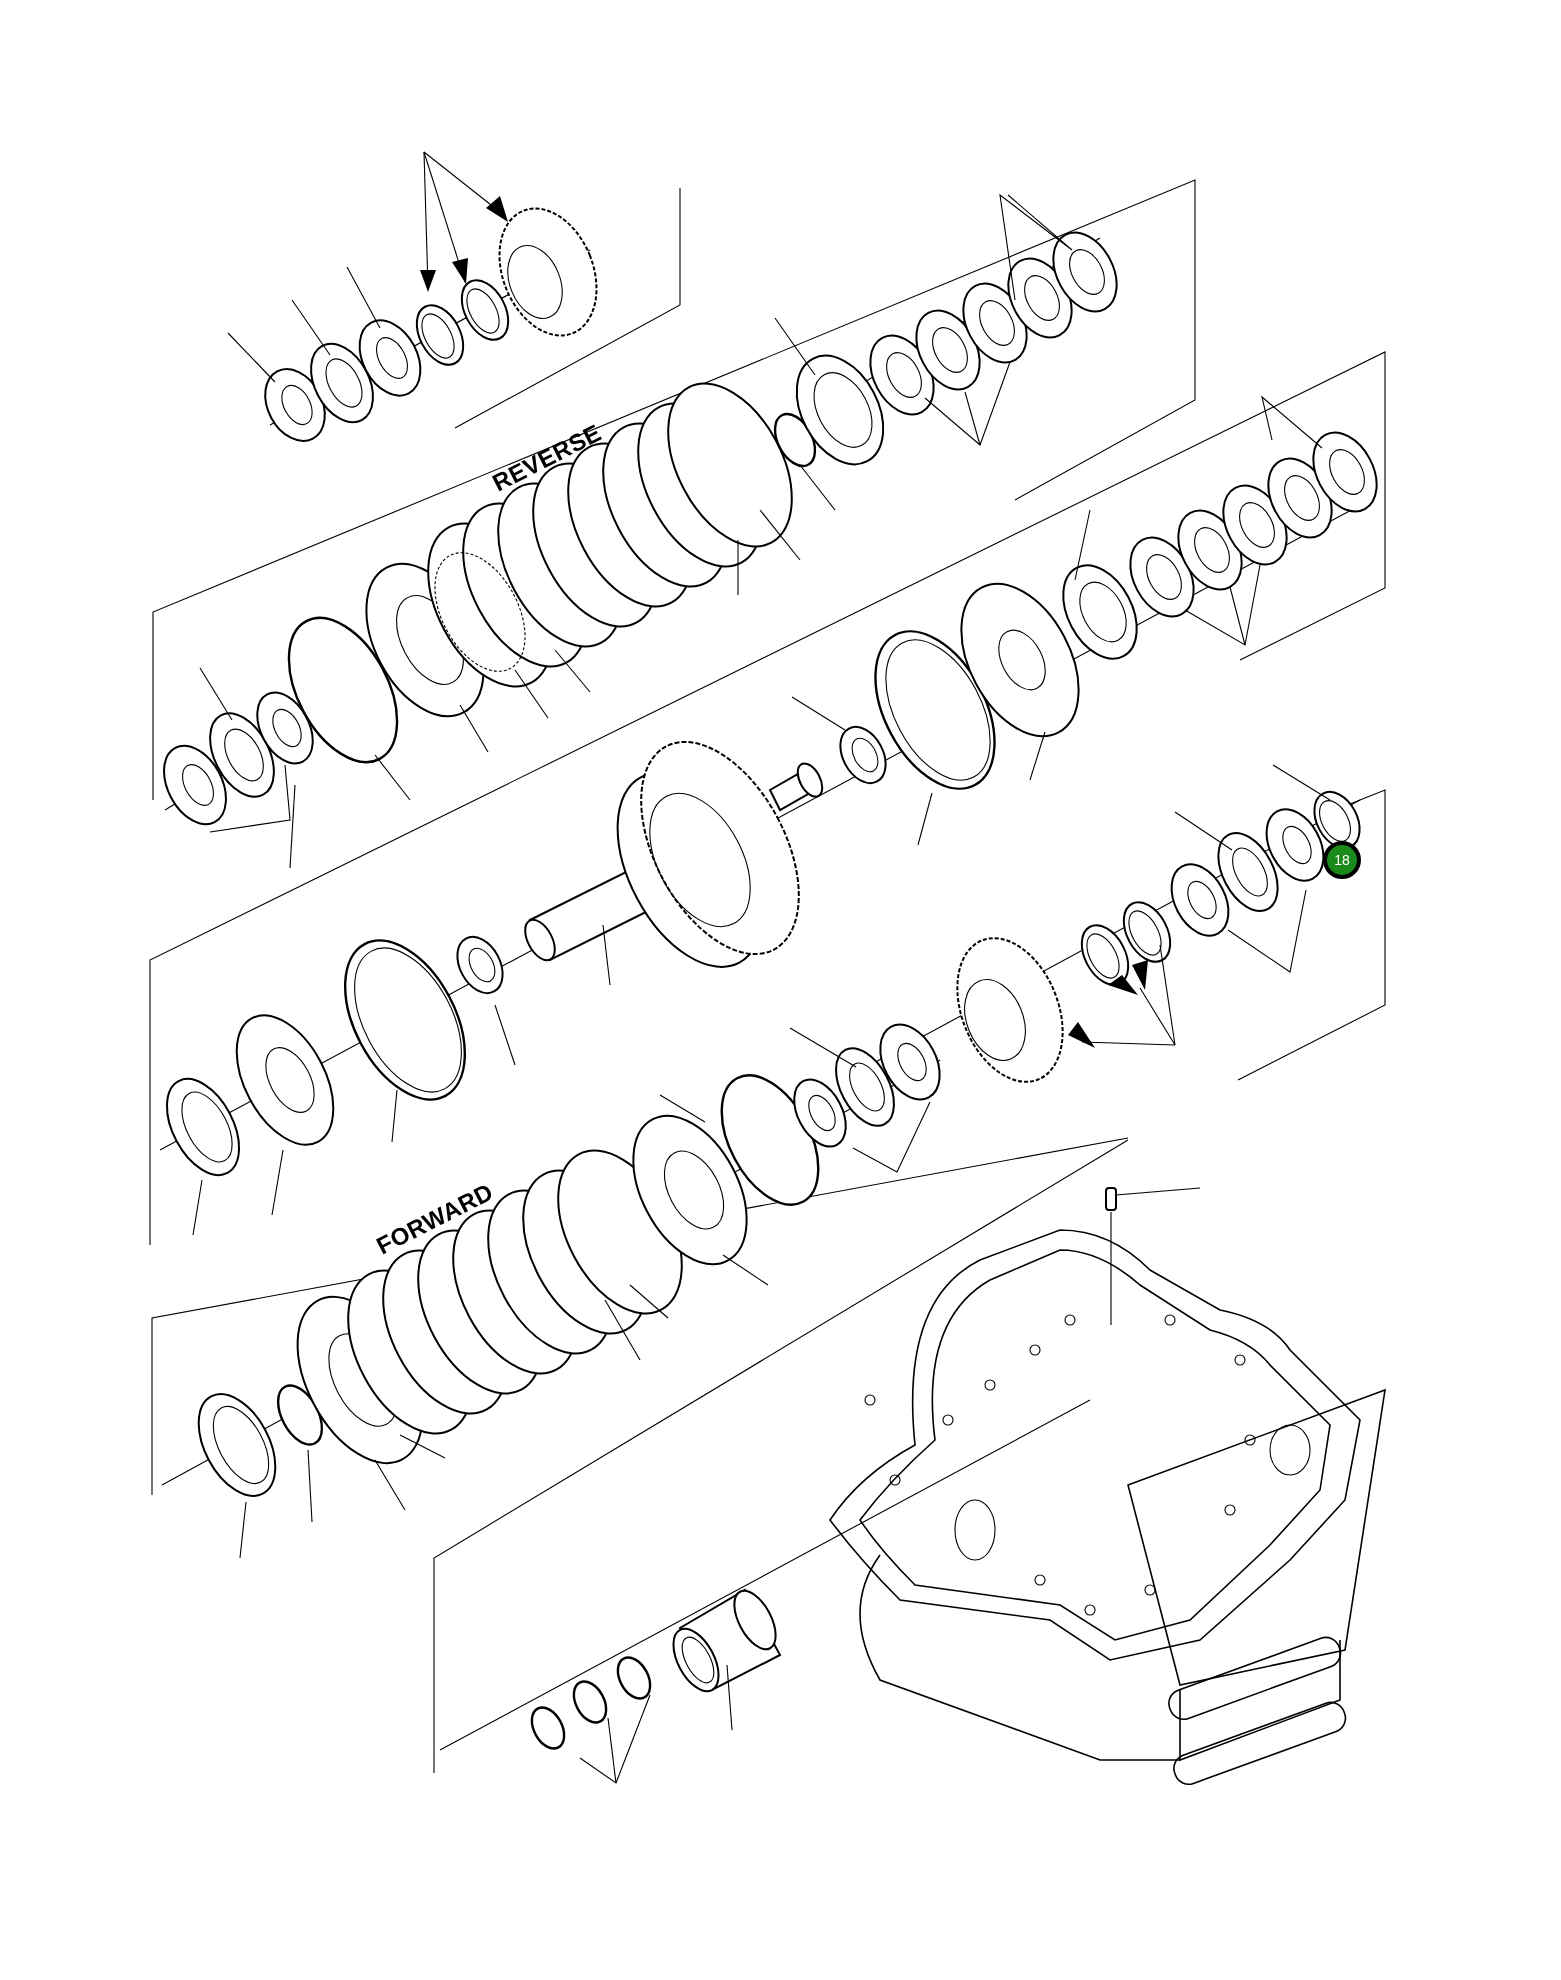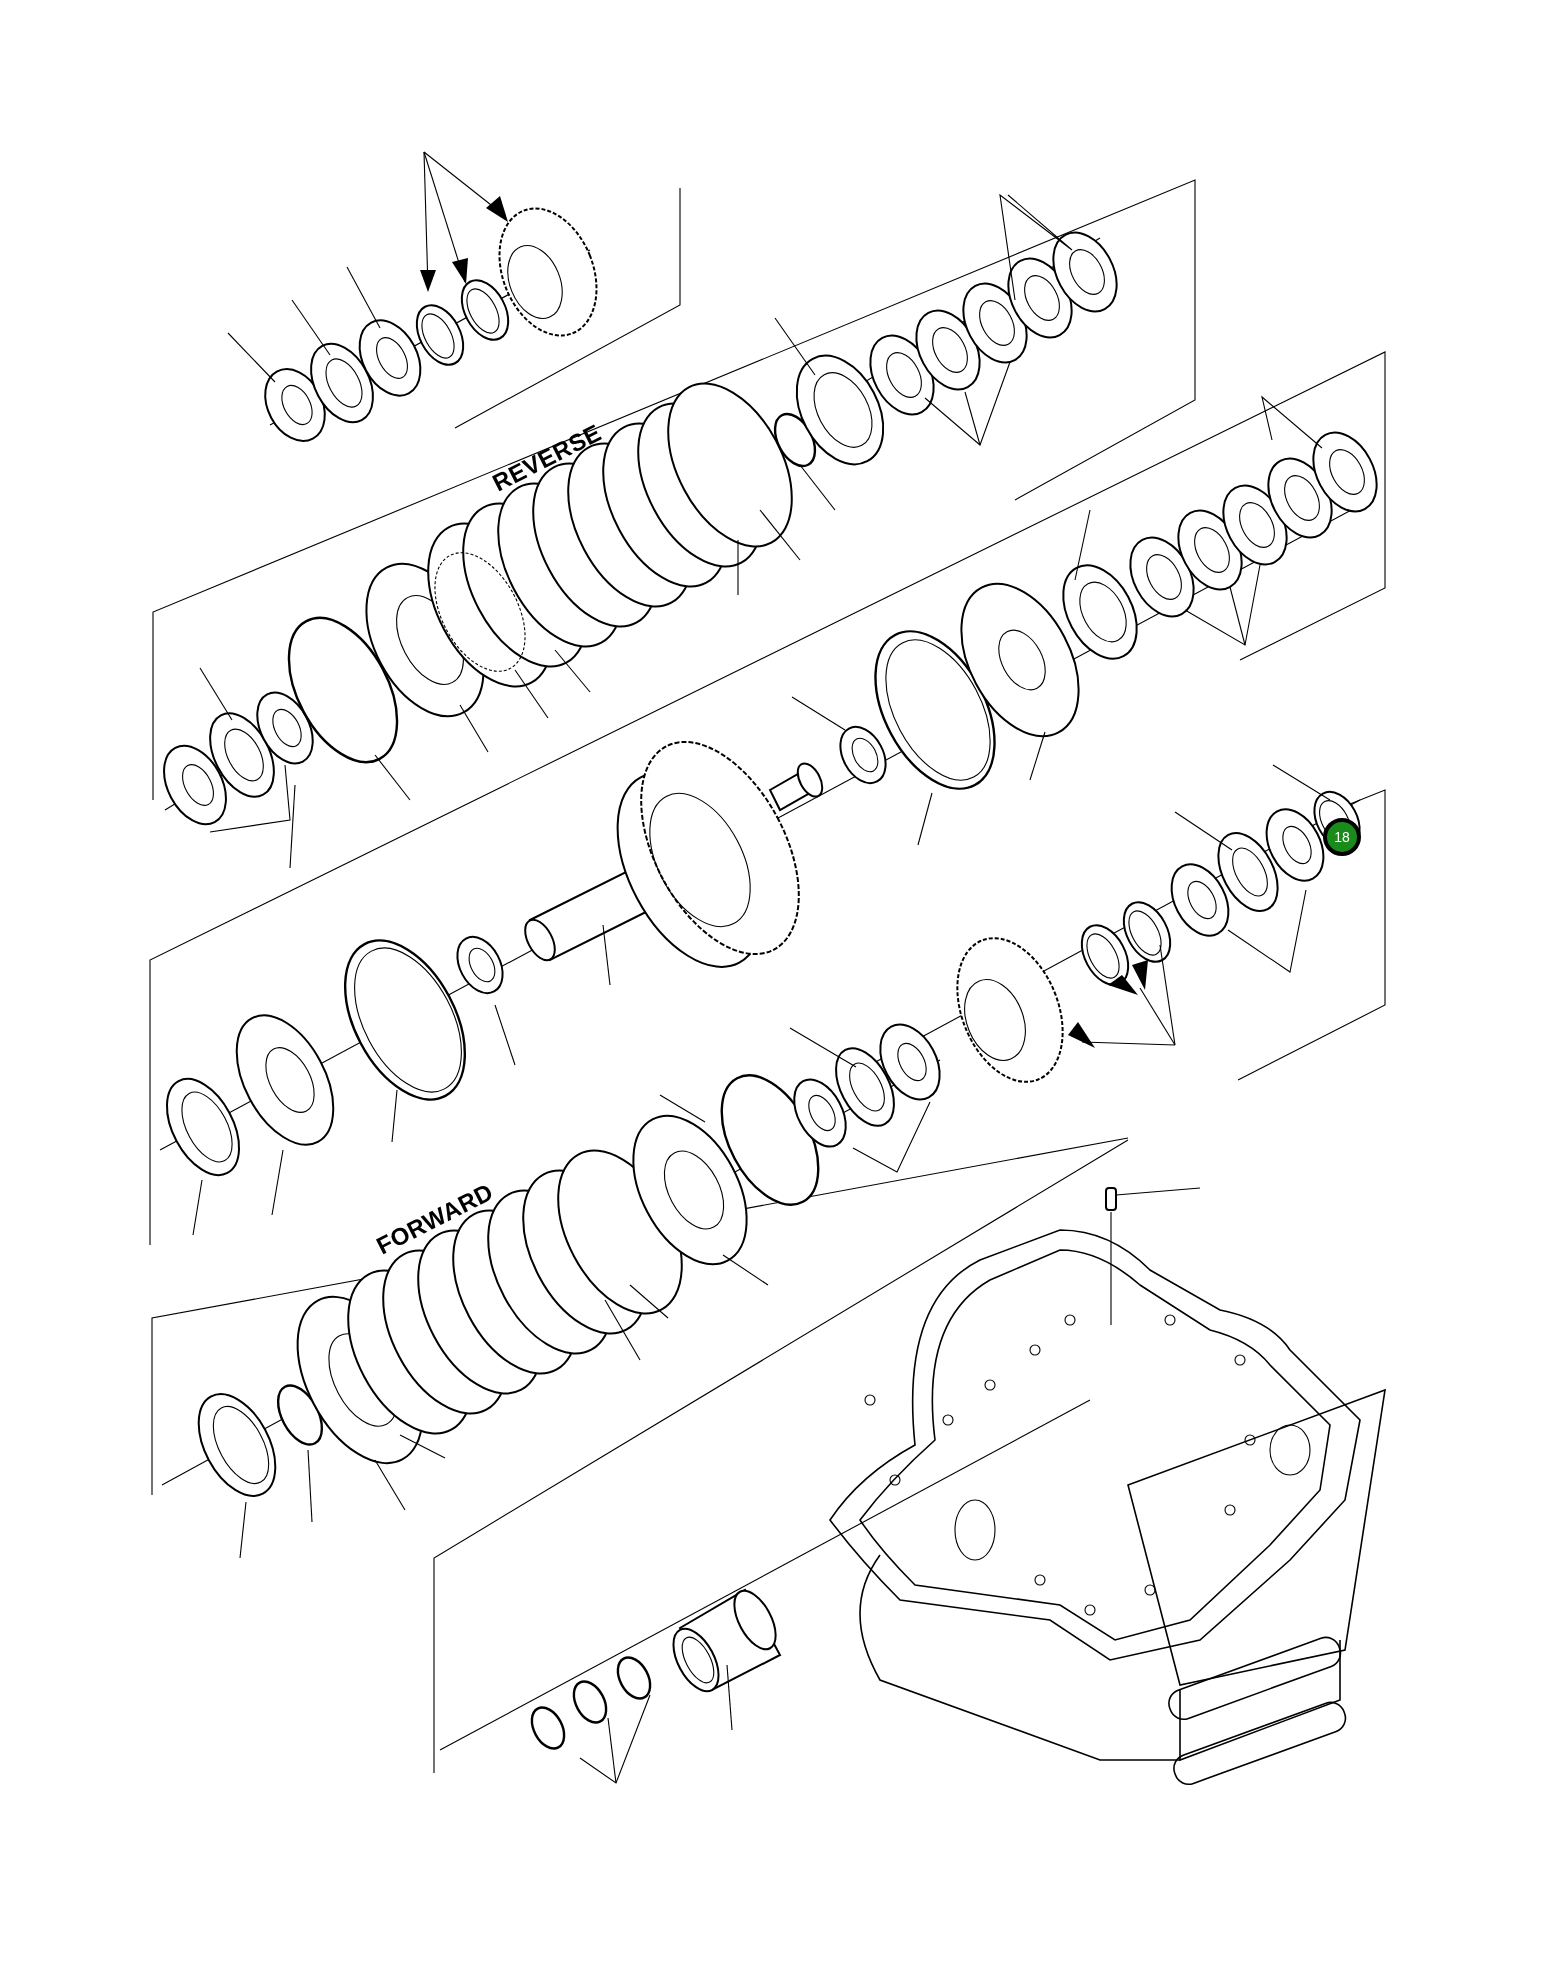--- a/index.html
+++ b/index.html
@@ -294,15 +294,15 @@
     </g>
 
     <g>
       <rect class="part" x="1106" y="1188" width="10" height="22" rx="3"></rect>
       <line class="thin" x1="1111" y1="1212" x2="1111" y2="1325"></line>
       <line class="thin" x1="1116" y1="1195" x2="1200" y2="1188"></line>
     </g>
   </g>
 </svg>
 
-<div class="callout" style="left: 1323px; top: 818px; background: rgb(26, 138, 26); align-items: center;">
+<div class="callout" style="left: 1323px; top: 841px; background: rgb(26, 138, 26); align-items: center;">
   <span>18</span>
 </div>
 
 </body></html>

